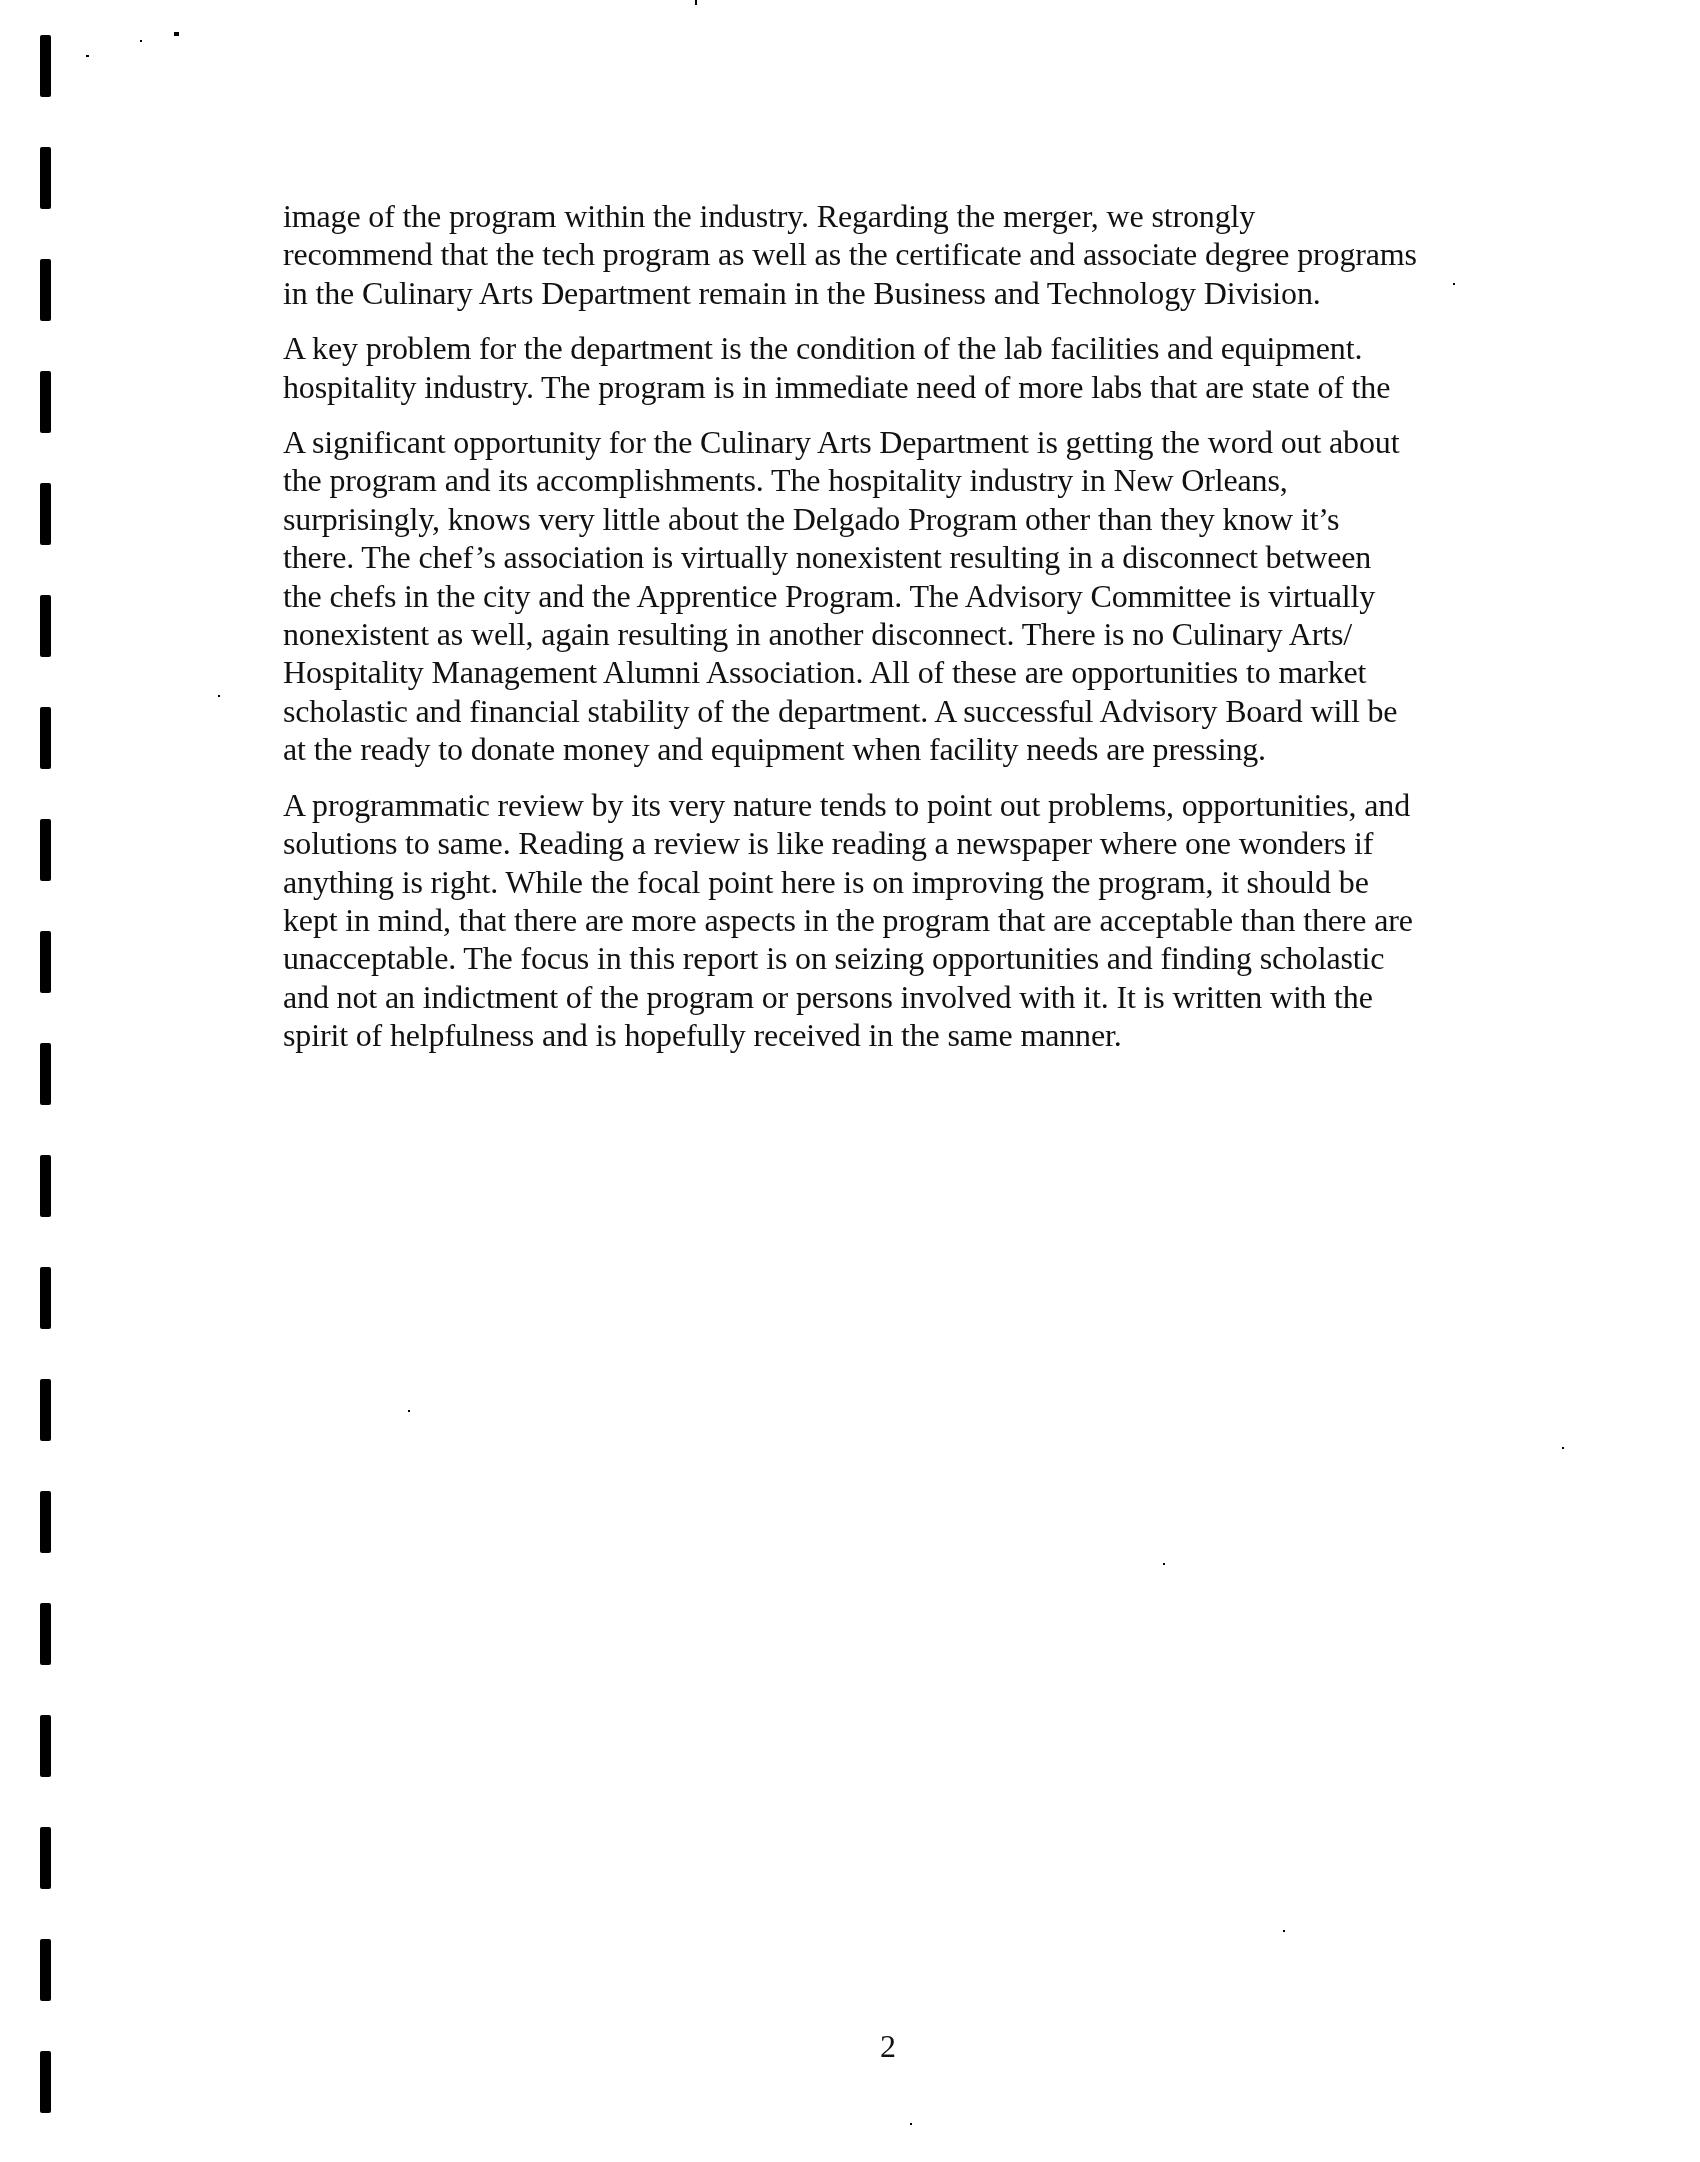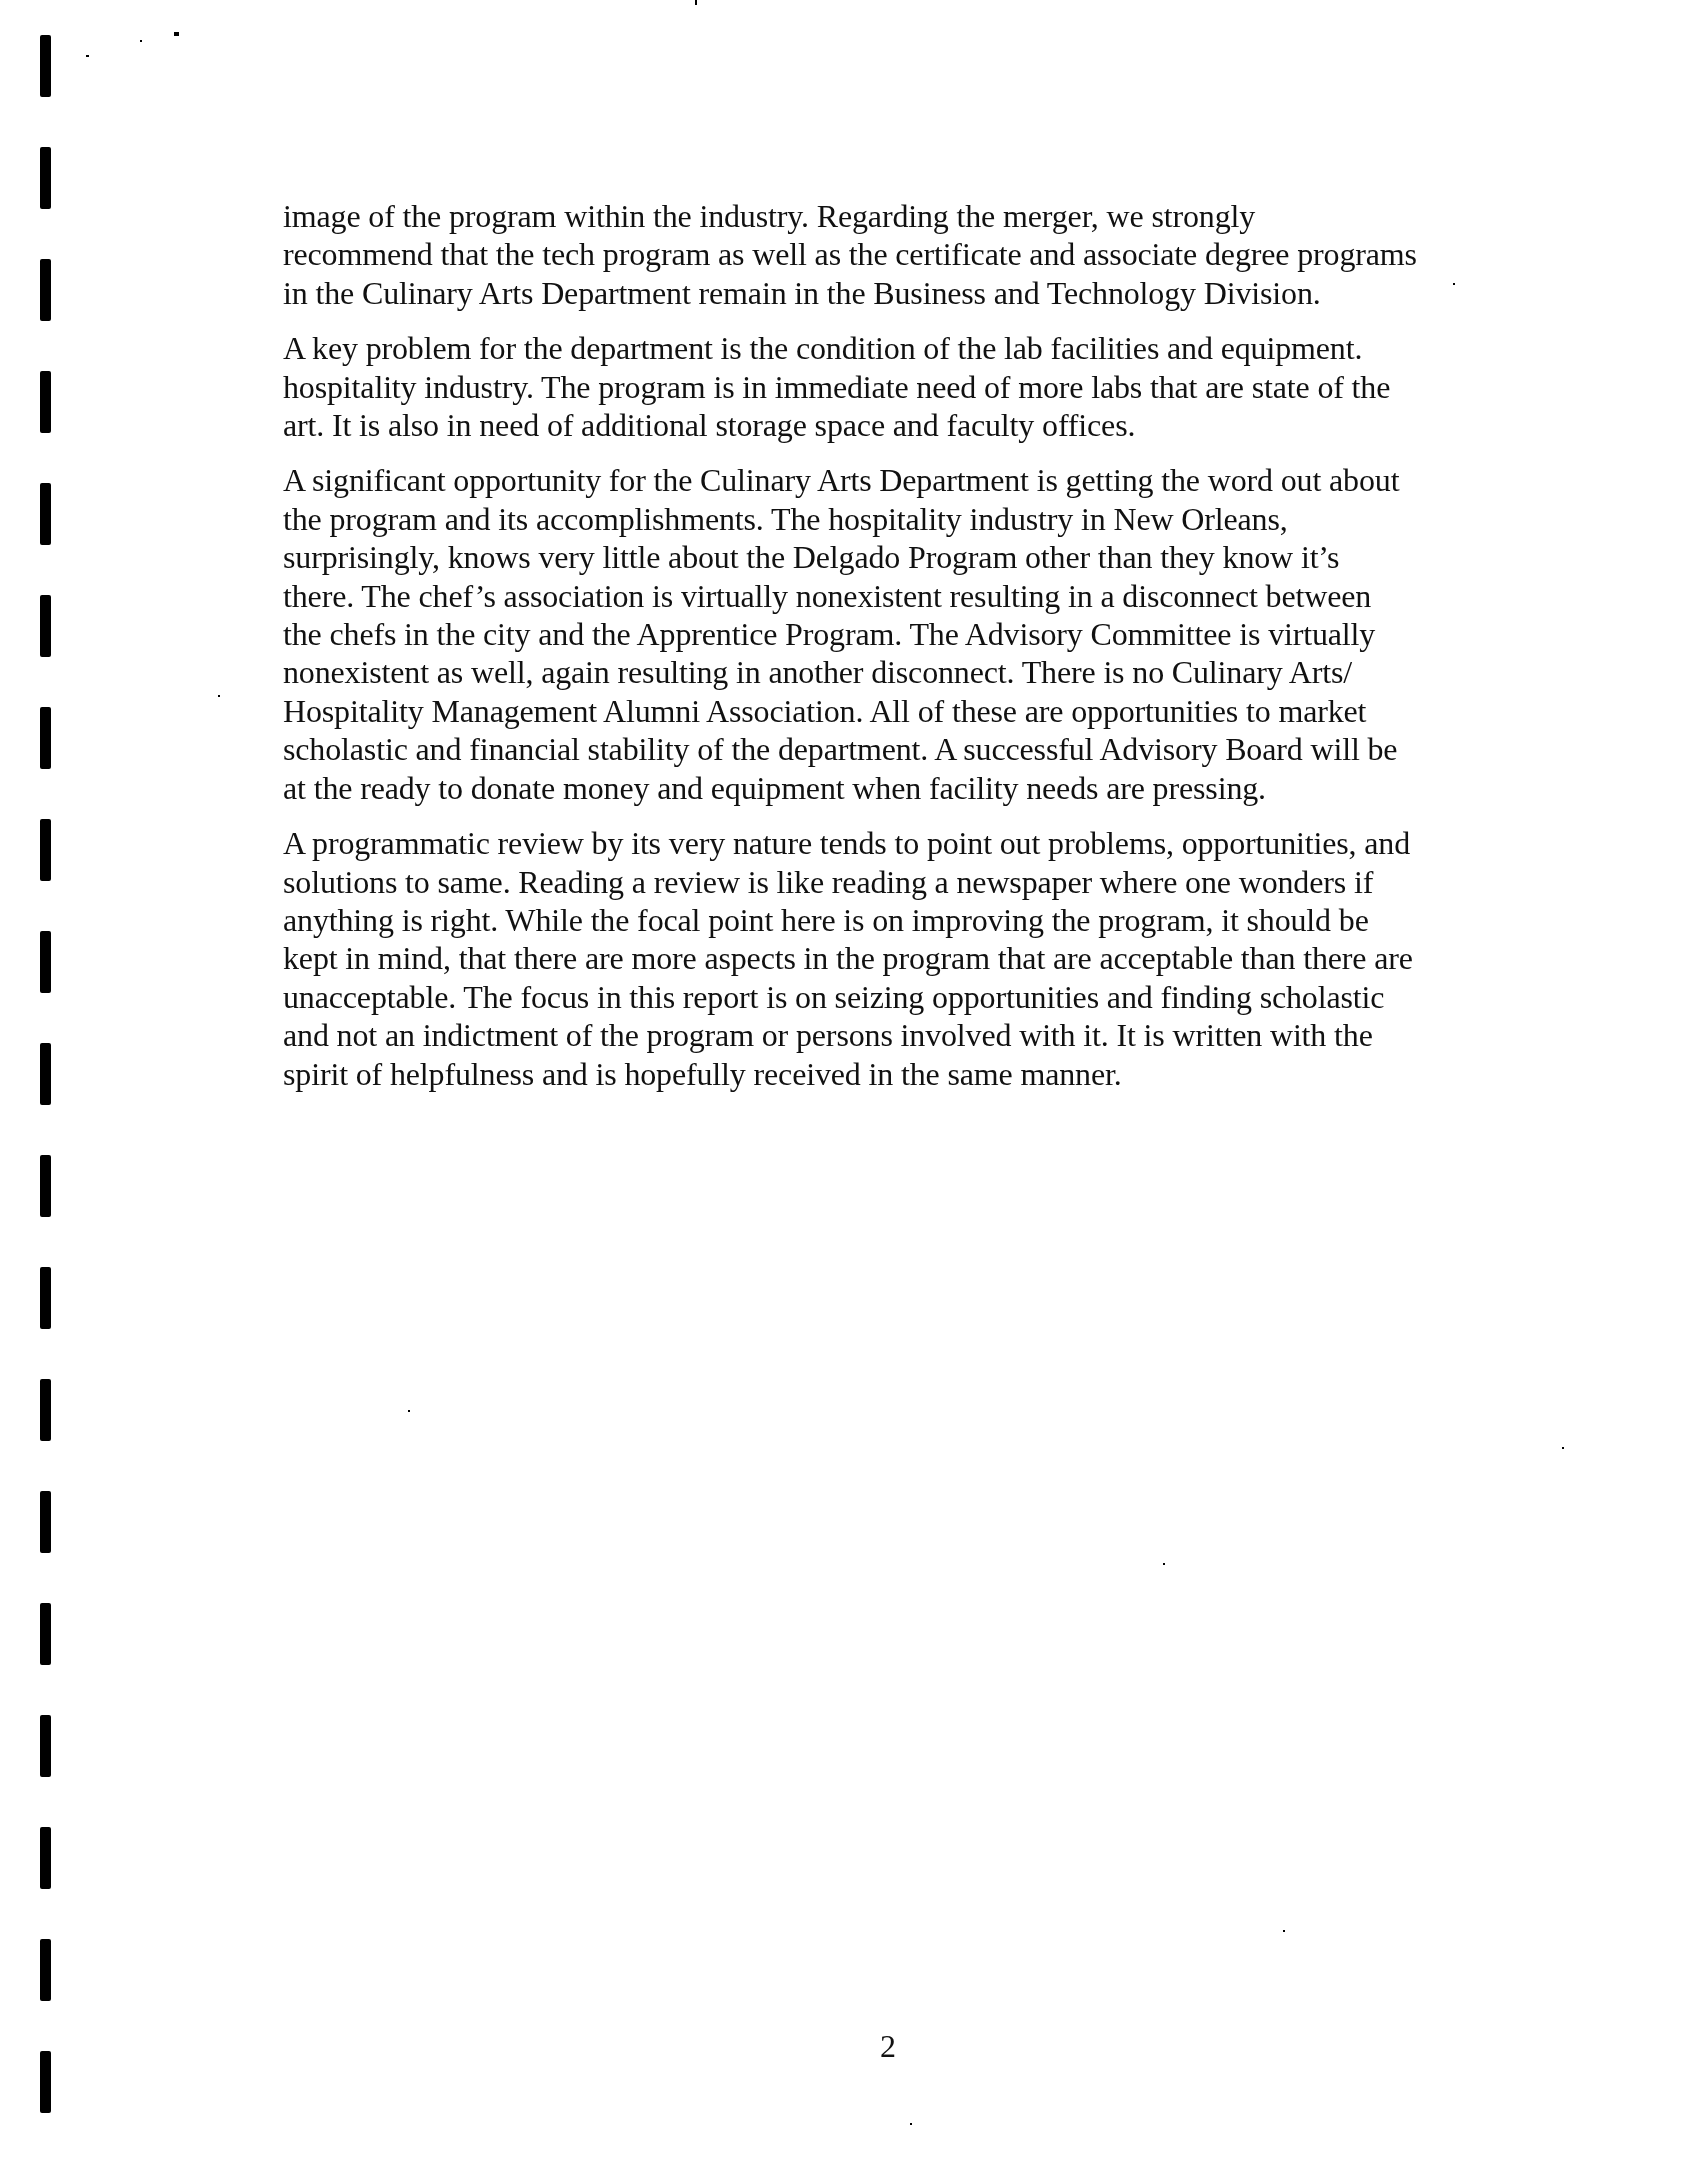--- a/index.html
+++ b/index.html
@@ -52,21 +52,20 @@
 
   <div class="body-text">
     <p class="para">
       <span class="line">image of the program within the industry.  Regarding the merger, we strongly</span>
       <span class="line">recommend that the tech program as well as the certificate and associate degree programs</span>
       <span class="line">in the Culinary Arts Department remain in the Business and Technology Division.</span>
     </p>
     <p class="para">
       <span class="line">A key problem for the department is the condition of the lab facilities and equipment.</span>
       <span class="line">hospitality industry.  The program is in immediate need of more labs that are state of the</span>
-      <span class="line">art.  It is also in need of additional storage space and faculty offices.</span>
     </p>
     <p class="para">
       <span class="line">A significant opportunity for the Culinary Arts Department is getting the word out about</span>
       <span class="line">the program and its accomplishments.  The hospitality industry in New Orleans,</span>
       <span class="line">surprisingly, knows very little about the Delgado Program other than they know it’s</span>
       <span class="line">there.  The chef’s association is virtually nonexistent resulting in a disconnect between</span>
       <span class="line">the chefs in the city and the Apprentice Program.  The Advisory Committee is virtually</span>
       <span class="line">nonexistent as well, again resulting in another disconnect.  There is no Culinary Arts/</span>
       <span class="line">Hospitality Management Alumni Association.  All of these are opportunities to market</span>
       <span class="line">scholastic and financial stability of the department.  A successful Advisory Board will be</span>

